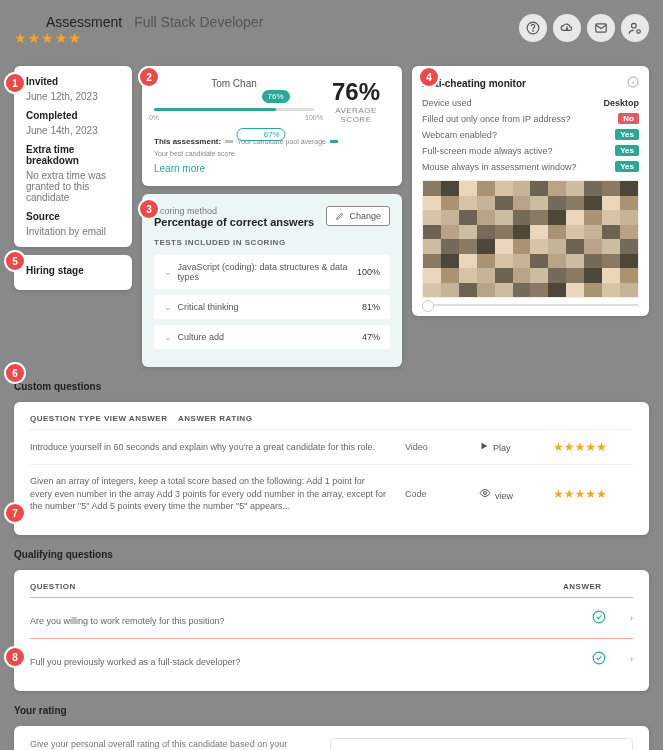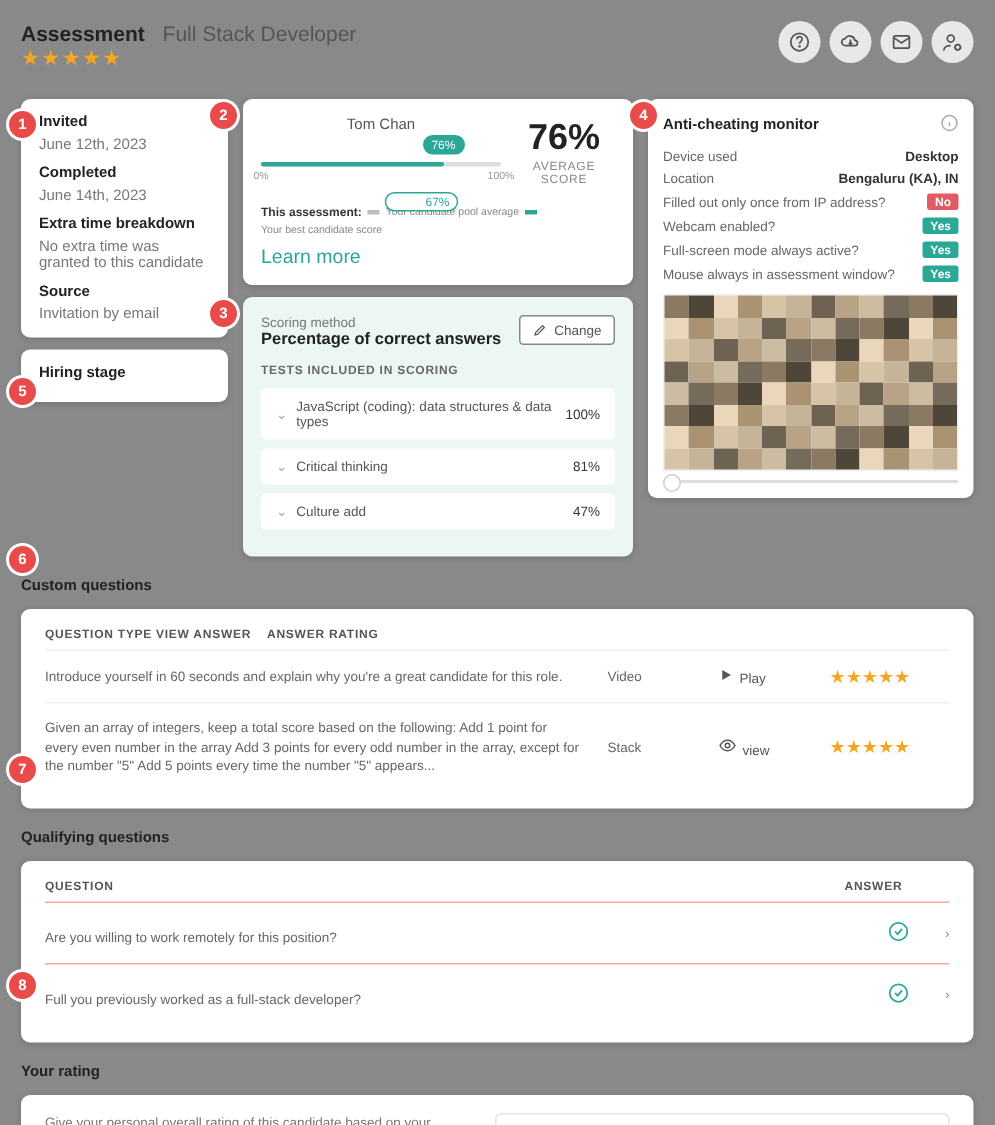--- a/index.html
+++ b/index.html
@@ -1,28 +1,28 @@
 <!DOCTYPE html>
 <html><head>
 <meta charset="utf-8">
 <style>
   * { box-sizing: border-box; margin: 0; padding: 0; }
   body { font-family: -apple-system, BlinkMacSystemFont, "Segoe UI", Arial, sans-serif; background: #898989; width: 663px; height: 750px; overflow: hidden; position: relative; font-size: 11px; color: #333; }
   .page { padding: 14px; }
   .header { display: flex; justify-content: space-between; align-items: flex-start; margin-bottom: 20px; }
   .header-left { }
   .header-title { font-size: 14px; }
-  .header-title b { font-weight: 700; color: #222; }
+  .header-title b { font-weight: 400; color: #222; margin-left: 32px; }
   .header-title span { font-weight: 400; color: #555; margin-left: 8px; }
   .stars { color: #f5a623; font-size: 14px; letter-spacing: 1px; }
   .header-icons { display: flex; gap: 6px; }
   .icon-btn { width: 28px; height: 28px; border-radius: 50%; background: #e8e8e8; display: flex; align-items: center; justify-content: center; color: #555; }
 
   .grid-top { display: flex; gap: 10px; align-items: flex-start; }
-  .col1 { width: 138px; display: flex; flex-direction: column; gap: 8px; }
+  .col1 { width: 118px; display: flex; flex-direction: column; gap: 8px; }
   .card { background: #fff; border-radius: 6px; padding: 10px 12px; box-shadow: 0 1px 4px rgba(0,0,0,0.15); }
   .card h4 { font-size: 10px; font-weight: 700; color: #222; margin-bottom: 4px; }
   .card .val { font-size: 10px; color: #777; margin-bottom: 8px; }
   .card .val:last-child { margin-bottom: 0; }
   .hired-select { background: #2aa796; color: #fff; padding: 6px 10px; border-radius: 3px; font-size: 9px; font-weight: 700; display: flex; justify-content: space-between; align-items: center; margin-top: 4px; }
 
   .col2 { width: 260px; display: flex; flex-direction: column; gap: 8px; }
   .score-card { background: #fff; border-radius: 6px; padding: 12px; box-shadow: 0 1px 4px rgba(0,0,0,0.15); }
   .score-row { display: flex; justify-content: space-between; align-items: flex-start; }
   .chart-area { flex: 1; }
@@ -32,21 +32,21 @@
   .chart-fill { position: absolute; height: 3px; background: #2aa796; border-radius: 2px; }
   .chart-bubble { position: absolute; background: #2aa796; color: #fff; font-size: 8px; padding: 2px 6px; border-radius: 8px; top: -18px; transform: translateX(-50%); }
   .chart-bubble2 { position: absolute; background: #fff; color: #2aa796; border:1px solid #2aa796; font-size: 8px; padding: 1px 5px; border-radius: 8px; top: 20px; transform: translateX(-50%); }
   .chart-tick { position: absolute; font-size: 7px; color: #999; top: 6px; transform: translateX(-50%); }
   .big-score { text-align: center; margin-left: 8px; }
   .big-score b { font-size: 24px; font-weight: 800; color: #222; }
   .big-score div { font-size: 8px; color: #888; letter-spacing: 0.5px; }
   .legend-row { font-size: 7px; color: #888; margin-top: 10px; display:flex; align-items:center; gap:4px; flex-wrap:wrap; }
   .legend-row b { color: #333; font-size: 8px; }
   .legend-swatch { width:8px; height:3px; display:inline-block; }
-  .learn-more { color: #2aa796; font-size: 13px; margin-top: 6px; }
+  .learn-more { color: #2aa796; font-size: 10px; margin-top: 6px; }
 
   .scoring-card { background: #ecf6f4; border-radius: 6px; padding: 12px; box-shadow: 0 1px 4px rgba(0,0,0,0.15); }
   .scoring-head { display: flex; justify-content: space-between; align-items: flex-start; margin-bottom: 10px; }
   .scoring-head-left .lbl { font-size: 9px; color: #777; }
   .scoring-head-left .ttl { font-size: 11px; font-weight: 700; color: #222; }
   .change-btn { border: 1px solid #888; border-radius: 3px; padding: 4px 8px; font-size: 9px; color: #555; display: flex; align-items: center; gap: 4px; background: #fff; }
   .tests-label { font-size: 8px; font-weight: 700; color: #666; letter-spacing: 0.5px; margin-bottom: 8px; }
   .test-row { background: #fff; border-radius: 3px; padding: 7px 10px; display: flex; align-items: center; justify-content: space-between; margin-bottom: 6px; font-size: 9px; color: #555; }
   .test-row .chev { color: #aaa; margin-right: 6px; font-size:9px; }
   .test-row .pct { color: #333; font-weight: 500; }
@@ -232,24 +232,20 @@
                 <path d="M12 8v.01M12 11v5"></path>
               </svg>
           </span>
         </div>
         <div id="anti-rows">
             <div class="ac-row">
               <span>Device used</span>
               <span class="rv">Desktop</span>
             </div>
             <div class="ac-row">
-              <span>Location</span>
-              <span class="rv">Bengaluru (KA), IN</span>
-            </div>
-            <div class="ac-row">
               <span>Filled out only once from IP address?</span>
               <span class="badge no">No</span>
             </div>
             <div class="ac-row">
               <span>Webcam enabled?</span>
               <span class="badge yes">Yes</span>
             </div>
             <div class="ac-row">
               <span>Full-screen mode always active?</span>
               <span class="badge yes">Yes</span>
@@ -378,21 +374,21 @@
               <span><svg width="10" height="10" viewBox="0 0 24 24" fill="currentColor">
                   <path d="M6 4l14 8-14 8z"></path>
                 </svg></span>
               <span>Play</span>
             </span>
           </div>
           <div class="cq-rating gold-stars">★★★★★</div>
         </div>
         <div class="cq-row">
           <div class="cq-name">Given an array of integers, keep a total score based on the following: Add 1 point for every even number in the array Add 3 points for every odd number in the array, except for the number "5" Add 5 points every time the number "5" appears...</div>
-          <div class="cq-type">Stack</div>
+          <div class="cq-type">Code</div>
           <div class="cq-view">
             <span class="view-link">
               <span><svg width="12" height="12" viewBox="0 0 24 24" fill="none" stroke="currentColor" stroke-width="2">
                   <path d="M2 12s4-7 10-7 10 7 10 7-4 7-10 7-10-7-10-7z"></path>
                   <circle cx="12" cy="12" r="3"></circle>
                 </svg></span>
               <span>view</span>
             </span>
           </div>
           <div class="cq-rating gold-stars">★★★★★</div>

